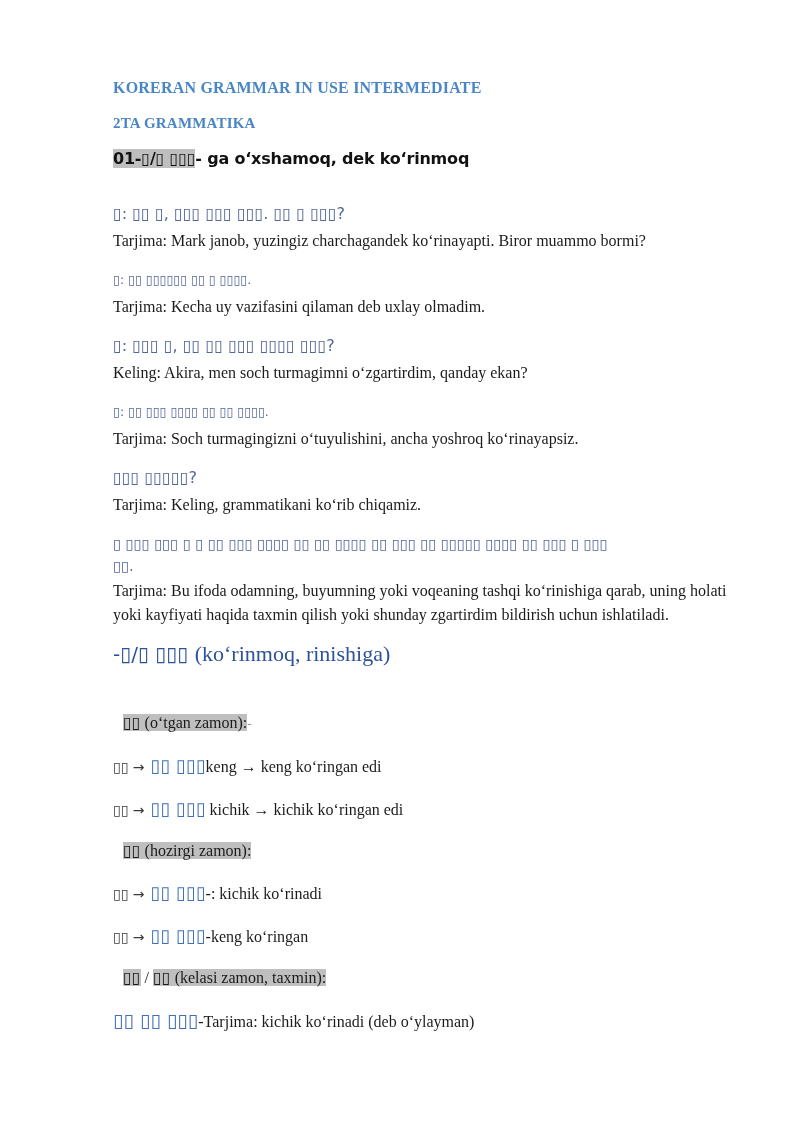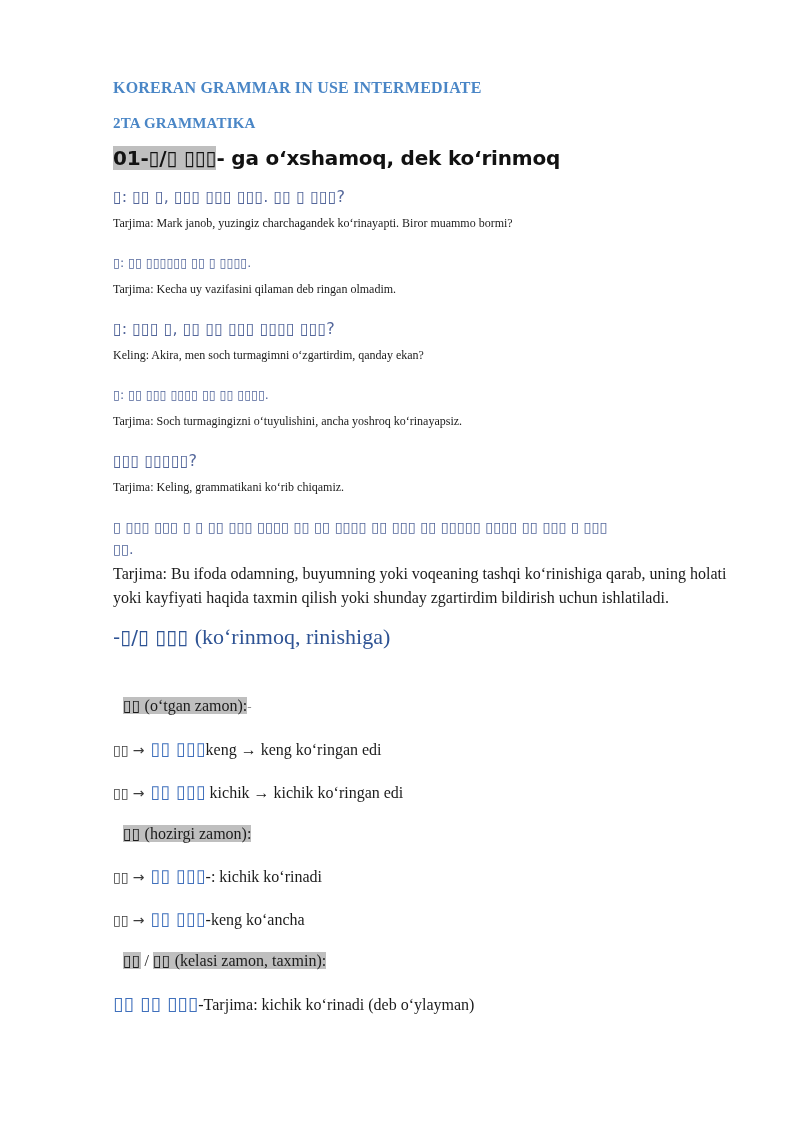--- a/index.html
+++ b/index.html
@@ -19,32 +19,32 @@
     font-weight:bold;font-size:16px;line-height:19px;
     color:#4a86c6;margin-bottom:17px;letter-spacing:.2px;
   }
   .doc-sub{
     font-family:"Liberation Serif","DejaVu Serif",serif;
     font-weight:bold;font-size:15px;line-height:18px;
     color:#4a86c6;margin-bottom:15px;letter-spacing:.2px;
   }
   .lesson{
     font-family:"DejaVu Sans","Liberation Sans",sans-serif;
-    font-weight:bold;font-size:20px;line-height:23px;
-    color:#121212;margin-bottom:16px;letter-spacing:-.2px;
+    font-weight:bold;font-size:16px;line-height:23px;
+    color:#121212;margin-bottom:33px;letter-spacing:-.2px;
   }
   .hl{background:#bfbfbf;}
   .kr{
     font-family:"DejaVu Sans","Liberation Sans",sans-serif;
     color:#54679b;
   }
   .kr-line{line-height:21px;margin-bottom:6px;}
   .kr-lg{font-size:16px;}
   .kr-sm{font-size:12.5px;}
-  .tj{font-size:12px;line-height:21px;margin-bottom:18px;}
+  .tj{font-size:16px;line-height:21px;margin-bottom:18px;}
   .expl-kr{font-size:14.5px;line-height:22px;margin-bottom:2px;white-space:pre-line;}
   .expl-tj{font-size:16px;line-height:24px;margin-bottom:13px;}
   .gr-heading{
     font-family:"Liberation Serif","DejaVu Serif",serif;
     font-size:22px;line-height:28px;color:#2e5394;
     margin-bottom:44px;
   }
   .gr-heading .kr{color:#2e5394;font-size:20px;}
   .gr-label{
     font-size:16px;line-height:22px;margin-bottom:19px;
@@ -79,21 +79,21 @@
 
   <p class="doc-title">KORERAN GRAMMAR IN USE INTERMEDIATE</p>
   <p class="doc-sub">2TA GRAMMATIKA</p>
 
   <p class="lesson"><span class="hl">01-▯/▯ ▯▯▯</span><span>- ga o‘xshamoq, dek ko‘rinmoq</span></p>
 
   <p class="kr kr-lg kr-line">▯: ▯▯ ▯, ▯▯▯ ▯▯▯ ▯▯▯. ▯▯ ▯ ▯▯▯?</p>
   <p class="tj">Tarjima: Mark janob, yuzingiz charchagandek ko‘rinayapti. Biror muammo bormi?</p>
 
   <p class="kr kr-sm kr-line">▯: ▯▯ ▯▯▯▯▯▯ ▯▯ ▯ ▯▯▯▯.</p>
-  <p class="tj">Tarjima: Kecha uy vazifasini qilaman deb ringan olmadim.</p>
+  <p class="tj">Tarjima: Kecha uy vazifasini qilaman deb uxlay olmadim.</p>
 
   <p class="kr kr-lg kr-line">▯: ▯▯▯ ▯, ▯▯ ▯▯ ▯▯▯ ▯▯▯▯ ▯▯▯?</p>
   <p class="tj">Keling: Akira, men soch turmagimni o‘zgartirdim, qanday ekan?</p>
 
   <p class="kr kr-sm kr-line">▯: ▯▯ ▯▯▯ ▯▯▯▯ ▯▯ ▯▯ ▯▯▯▯.</p>
   <p class="tj">Tarjima: Soch turmagingizni o‘tuyulishini, ancha yoshroq ko‘rinayapsiz.</p>
 
   <p class="kr kr-lg kr-line">▯▯▯ ▯▯▯▯▯?</p>
   <p class="tj">Tarjima: Keling, grammatikani ko‘rib chiqamiz.</p>
 
@@ -106,19 +106,19 @@
   <p class="gr-label"><span class="hl">▯▯ (o‘tgan zamon):</span><span class="trail">-</span></p>
 
   <p class="gr-row"><span class="gr-base">▯▯ →</span><span class="gr-blue"> ▯▯ ▯▯▯</span><span class="gr-rest">keng → keng ko‘ringan edi</span></p>
 
   <p class="gr-row"><span class="gr-base">▯▯ →</span><span class="gr-blue"> ▯▯ ▯▯▯</span><span class="gr-rest"> kichik → kichik ko‘ringan edi</span></p>
 
   <p class="gr-label"><span class="hl">▯▯ (hozirgi zamon):</span></p>
 
   <p class="gr-row"><span class="gr-base">▯▯ →</span><span class="gr-blue"> ▯▯ ▯▯▯</span><span class="gr-rest">-: kichik ko‘rinadi</span></p>
 
-  <p class="gr-row"><span class="gr-base">▯▯ →</span><span class="gr-blue"> ▯▯ ▯▯▯</span><span class="gr-rest">-keng ko‘ancha</span></p>
+  <p class="gr-row"><span class="gr-base">▯▯ →</span><span class="gr-blue"> ▯▯ ▯▯▯</span><span class="gr-rest">-keng ko‘ringan</span></p>
 
   <p class="gr-label"><span class="hl">▯▯</span><span> / </span><span class="hl">▯▯ (kelasi zamon, taxmin):</span></p>
 
   <p class="gr-row"><span class="gr-blue-lg">▯▯ ▯▯ ▯▯▯</span><span class="gr-rest">-Tarjima: kichik ko‘rinadi (deb o‘ylayman)</span></p>
 
 </div>
 
 </body></html>

